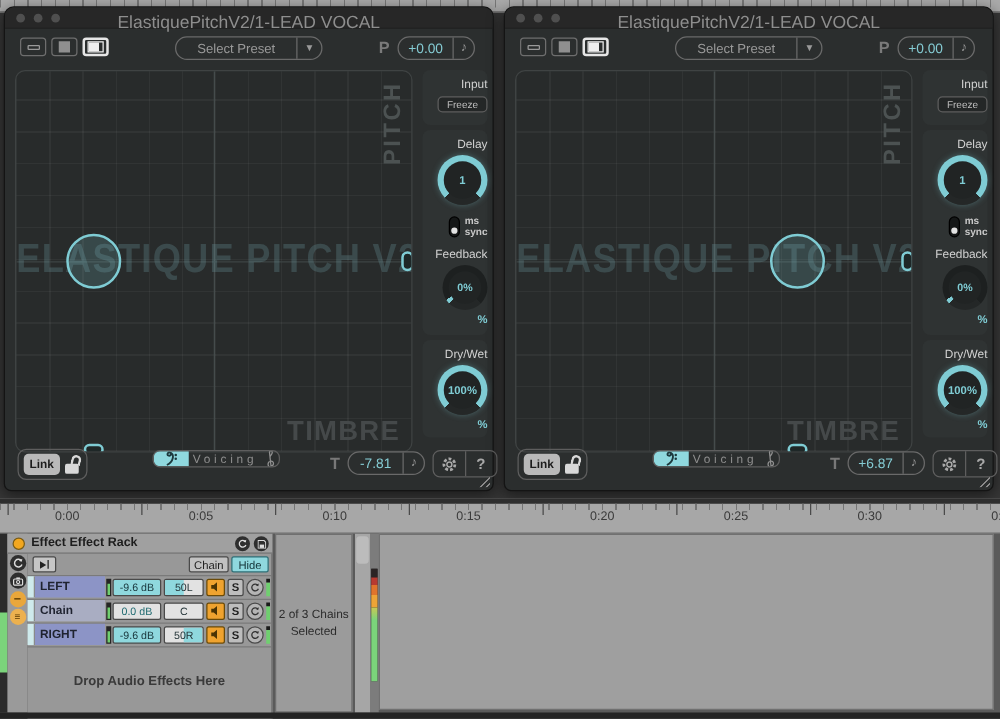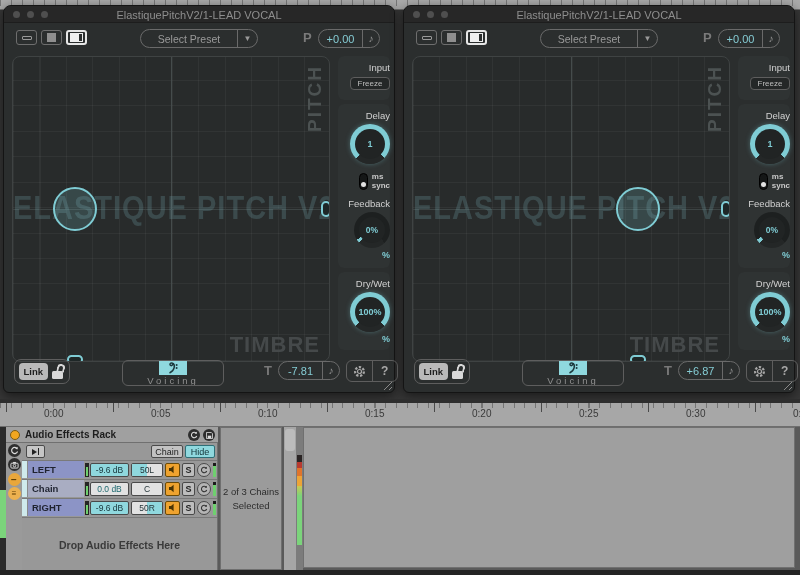--- a/index.html
+++ b/index.html
@@ -16,21 +16,21 @@
   
   .plugwin { position:absolute; top:5px; width:392px; height:388px; background:#2b2e2e;
     border:1px solid #141414; border-radius:8px 8px 6px 6px; box-shadow:0 3px 12px rgba(0,0,0,.55); }
   .plugwin.w1 { left:3px; } .plugwin.w2 { left:403px; }
 
   .titlebar { position:relative; height:17px; background:#272727; border-radius:7px 7px 0 0;
     border-bottom:1px solid #1d1d1d; }
   .lights { position:absolute; left:9px; top:5px; display:flex; gap:7px; }
   .light { width:7px; height:7px; border-radius:50%; background:#4f4f4f; }
   .win-title { position:absolute; left:0; top:3px; width:100%; text-align:center;
-    font-size:11px; color:#8e8e8e; }
+    font-size:14px; color:#8e8e8e; }
 
   .ctlrow { position:relative; height:32px; }
   .sizebtns { position:absolute; left:12px; top:7px; display:flex; gap:4px; }
   .sizebtn { width:21px; height:15px; border:1px solid #6e6e6e; border-radius:3px;
     display:flex; align-items:center; justify-content:center; background:transparent; }
   .sizebtn .bar { width:10px; height:4px; border:1px solid #9a9a9a; border-radius:1px; }
   .sizebtn .sq { width:9px; height:9px; background:#8f8f8f; }
   .sizebtn.sel { border:2px solid #e6e6e6; }
   .sizebtn.sel .half { width:13px; height:9px; background:linear-gradient(90deg,#efefef 0 8px,transparent 8px); border:1px solid #efefef; }
 
@@ -105,22 +105,22 @@
   .linkgrp { position:absolute; left:4px; top:1px; width:56px; height:25px; border:1px solid #5e5e5e;
     border-radius:7px; display:flex; align-items:center; padding:0 4px; }
   .linkbtn { width:30px; height:17px; background:#b9b9b9; border-radius:4px; color:#1c1c1c;
     font-size:9.5px; font-weight:bold; display:flex; align-items:center; justify-content:center; }
   .lock { position:relative; width:14px; height:16px; margin-left:4px; }
   .lock .shackle { position:absolute; left:5px; top:0; width:8px; height:8px;
     border:2px solid #d8d8d8; border-bottom:none; border-radius:5px 5px 0 0;
     transform:rotate(14deg); }
   .lock .body { position:absolute; left:0; top:7px; width:11px; height:8px; background:#d8d8d8;
     border-radius:1.5px; }
-  .voicing { position:absolute; left:112px; top:2px; width:102px; height:26px;
-    border:1px solid #5e5e5e; border-radius:6px; overflow:hidden; display:flex; align-items:center;flex-direction:column; }
+  .voicing { position:absolute; left:112px; top:2px; width:102px; height:14px;
+    border:1px solid #5e5e5e; border-radius:6px; overflow:hidden; display:flex; align-items:center; }
   .voicing .clefseg { width:28px; height:100%; background:#8fd8de; display:flex;
     align-items:center; justify-content:center; }
   .voicing .vtxt { flex:1; text-align:center; font-size:9.5px; letter-spacing:3px; color:#8f8f8f; }
   .voicing .treble { width:14px; display:flex; align-items:center; justify-content:center; }
   .tmark { position:absolute; left:254px; top:5px; font-size:13px; font-weight:bold; color:#787878; }
   .valbox.bot { left:268px; top:3px; width:62px; }
   .helpgrp { position:absolute; left:336px; top:2px; width:52px; height:22px;
     border:1px solid #5e5e5e; border-radius:6px; display:flex; }
   .helpgrp .cell { flex:1; display:flex; align-items:center; justify-content:center;
     color:#a8a8a8; font-size:12px; font-weight:bold; }
@@ -496,21 +496,21 @@
             <circle cx="5" cy="4.7" r="1.4" fill="none" stroke="#dcdcdc" stroke-width="1"></circle>
             <rect x="3.4" y="0.6" width="3.2" height="1.6" fill="#dcdcdc"></rect>
           </svg>
       </div>
       <div class="ic amber1" style="top:46px">−</div>
       <div class="ic amber2" style="top:60px">≡</div>
     </div>
 
     <div class="rack-title">
       <div class="led"></div>
-      <div class="rack-name">Audio Effects Rack</div>
+      <div class="rack-name">Effect Effect Rack</div>
       <div class="rt-ic swap">
         <svg width="8" height="8" viewBox="0 0 10 10">
             <path d="M8 3 A3.4 3.4 0 1 0 8.4 6.2" fill="none" stroke="#dcdcdc" stroke-width="1.3"></path>
             <path d="M8.8 1 L8.2 3.8 L5.6 2.8 Z" fill="#dcdcdc"></path>
           </svg>
       </div>
       <div class="rt-ic save">
         <svg width="7" height="7" viewBox="0 0 8 8">
             <path d="M0.5 0.5 H6 L7.5 2 V7.5 H0.5 Z" fill="none" stroke="#dcdcdc" stroke-width="1"></path>
             <rect x="2" y="4.2" width="4" height="3" fill="#dcdcdc"></rect>

